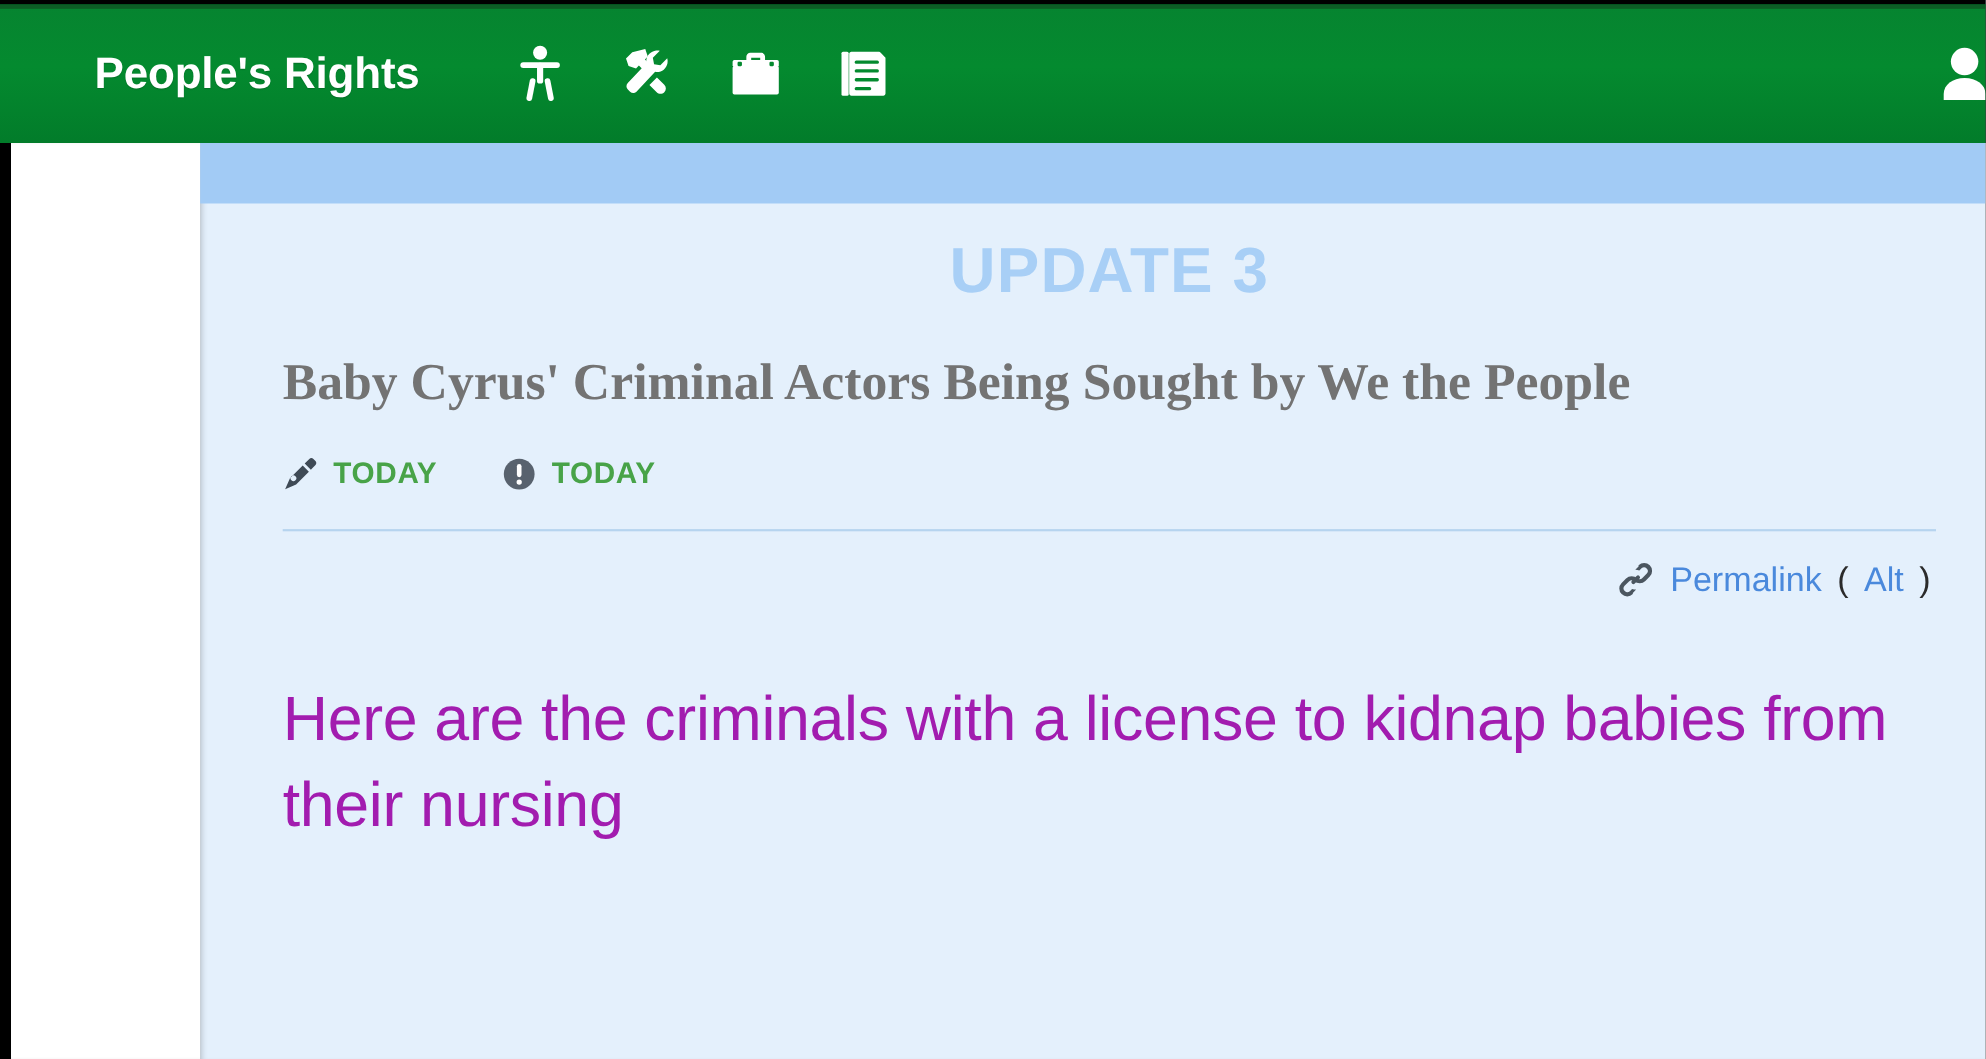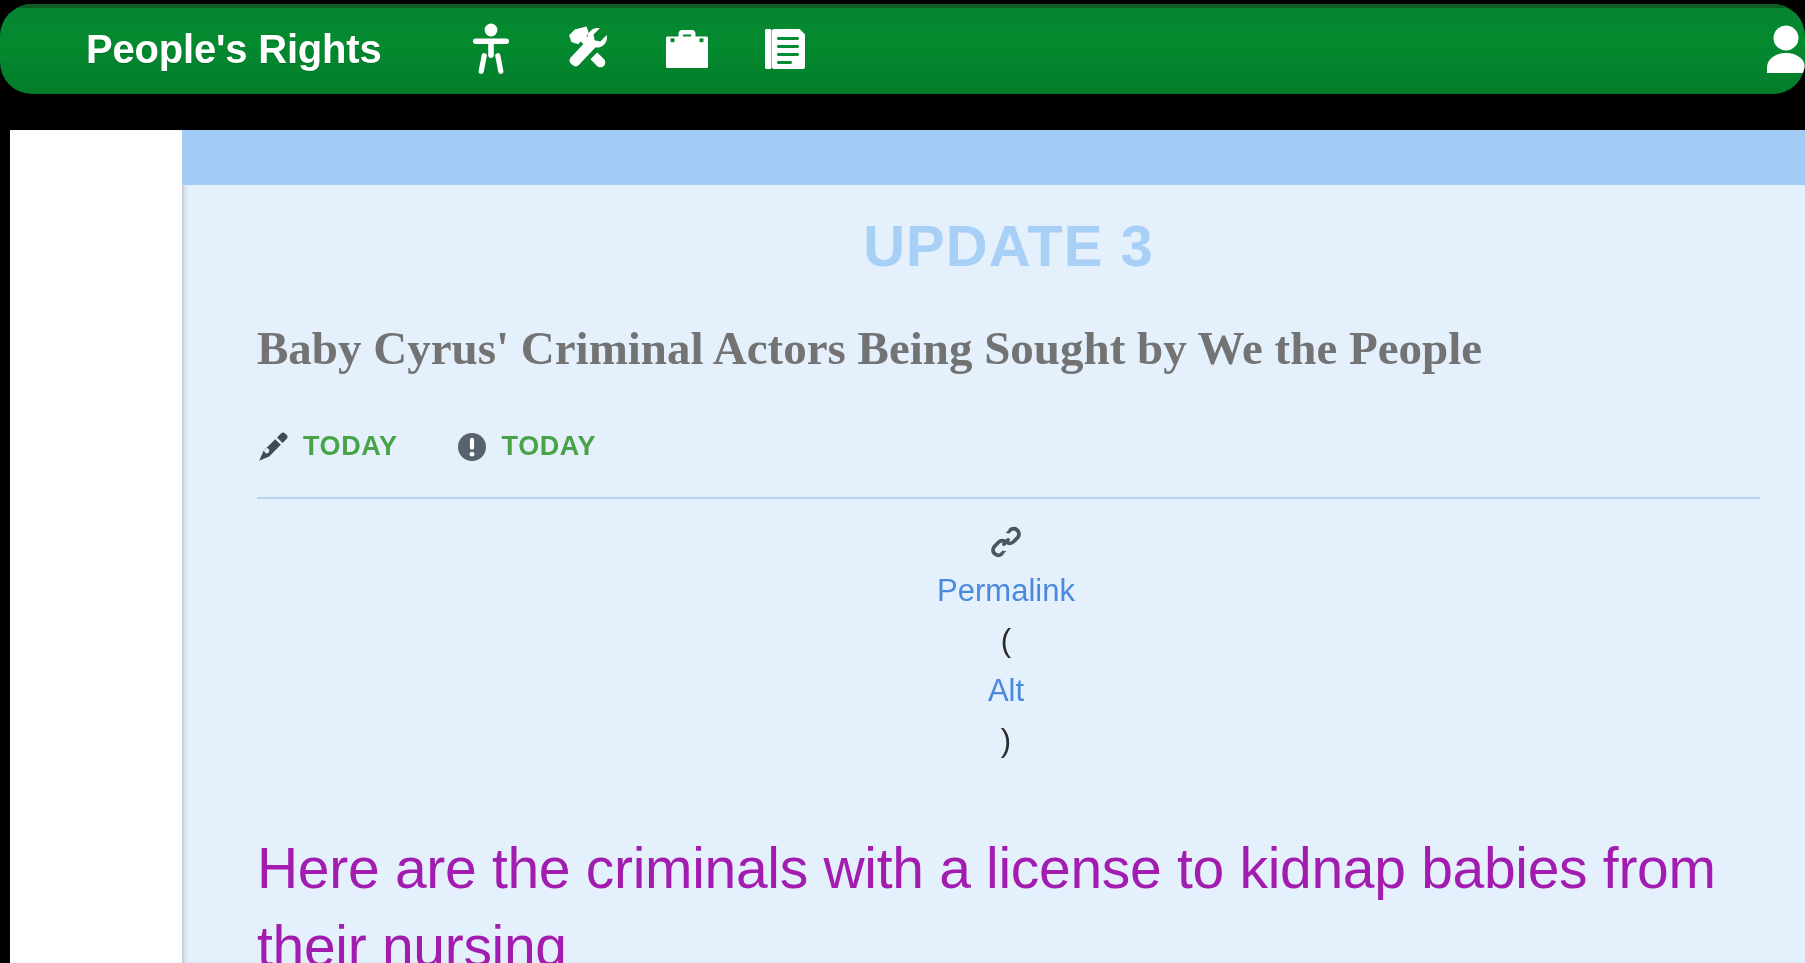--- a/index.html
+++ b/index.html
@@ -15,28 +15,27 @@
     font-family: "Liberation Sans", sans-serif;
     position: relative;
   }
 
   
   .appbar {
     position: absolute;
     top: 4px;
     left: 0;
     width: 1805px;
-    height: 90px;
+    height: 126px;
     background: linear-gradient(180deg, #068430 0%, #048a2f 45%, #027c2a 100%);
     display: flex;
     align-items: center;
     box-sizing: border-box;
     padding-left: 86px;
     overflow: hidden;
-    border-radius: 32px;
   }
   .appbar-top-shade {
     position: absolute;
     top: 0; left: 0; right: 0;
     height: 4px;
     background: #0d5d25;
   }
   .brand {
     color: #ffffff;
     font-size: 40px;
@@ -127,21 +126,21 @@
     font-size: 47px;
     color: #737373;
     margin-top: 48px;
     line-height: 1.1;
     white-space: nowrap;
   }
 
   .meta-row {
     display: flex;
     align-items: center;
-    margin-top: 56px;
+    margin-top: 40px;
     gap: 58px;
   }
   .meta-item {
     display: flex;
     align-items: center;
     gap: 14px;
   }
   .meta-item .meta-text {
     color: #48a348;
     font-size: 27px;
@@ -157,21 +156,20 @@
     width: 100%;
   }
 
   .permalink-row {
     display: flex;
     justify-content: flex-end;
     align-items: center;
     margin-top: 26px;
     gap: 14px;
     padding-right: 5px;
-    flex-direction: column;
   }
   .permalink-row .plink-text {
     font-size: 31px;
     color: #4a89dc;
   }
   .permalink-row .paren {
     font-size: 31px;
     color: #2b2b2b;
   }
   .permalink-row a {

